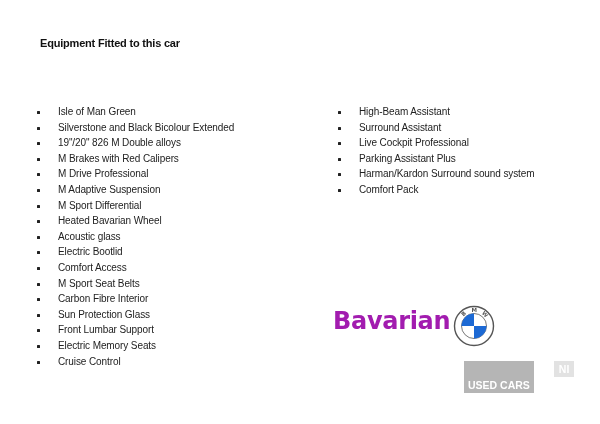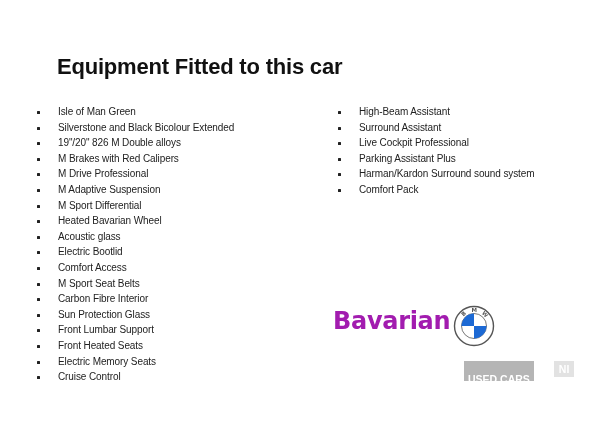--- a/index.html
+++ b/index.html
@@ -12,25 +12,25 @@
       height: 424px;
       position: relative;
       overflow: hidden;
       font-family: "Liberation Sans", sans-serif;
       color: #1a1a1a;
     }
     .title {
       position: absolute;
       left: 40px;
       top: 37px;
-      font-size: 22px;
+      font-size: 11px;
       font-weight: bold;
       letter-spacing: -0.2px;
       color: #111111;
-      margin: 17px;
+      margin: 0;
     }
     ul.equip {
       position: absolute;
       list-style: none;
       margin: 0;
       padding: 0;
       font-size: 10px;
       line-height: 15.6px;
       color: #222222;
     }
@@ -85,21 +85,21 @@
       top: 361px;
       display: flex;
       height: 16px;
       font-size: 10.5px;
       font-weight: bold;
       line-height: 16px;
     }
     .badge-main {
       background: #b5b5b5;
       color: #ffffff;
-      padding: 10px 4px;
+      padding: 16px 4px;
     }
     .badge-region {
       background: #e2e2e2;
       color: #ffffff;
       padding: 0 5px;
       margin-left: 20px;
     }
   </style>
 </head>
 <body>
@@ -115,21 +115,20 @@
     <li><span class="bullet"></span><span>M Adaptive Suspension</span></li>
     <li><span class="bullet"></span><span>M Sport Differential</span></li>
     <li><span class="bullet"></span><span>Heated Bavarian Wheel</span></li>
     <li><span class="bullet"></span><span>Acoustic glass</span></li>
     <li><span class="bullet"></span><span>Electric Bootlid</span></li>
     <li><span class="bullet"></span><span>Comfort Access</span></li>
     <li><span class="bullet"></span><span>M Sport Seat Belts</span></li>
     <li><span class="bullet"></span><span>Carbon Fibre Interior</span></li>
     <li><span class="bullet"></span><span>Sun Protection Glass</span></li>
     <li><span class="bullet"></span><span>Front Lumbar Support</span></li>
-    <li><span class="bullet"></span><span>Front Heated Seats</span></li>
     <li><span class="bullet"></span><span>Electric Memory Seats</span></li>
     <li><span class="bullet"></span><span>Cruise Control</span></li>
   </ul>
 <ul class="equip" id="col-right">
     <li><span class="bullet"></span><span>High-Beam Assistant</span></li>
     <li><span class="bullet"></span><span>Surround Assistant</span></li>
     <li><span class="bullet"></span><span>Live Cockpit Professional</span></li>
     <li><span class="bullet"></span><span>Parking Assistant Plus</span></li>
     <li><span class="bullet"></span><span>Harman/Kardon Surround sound system</span></li>
     <li><span class="bullet"></span><span>Comfort Pack</span></li>

